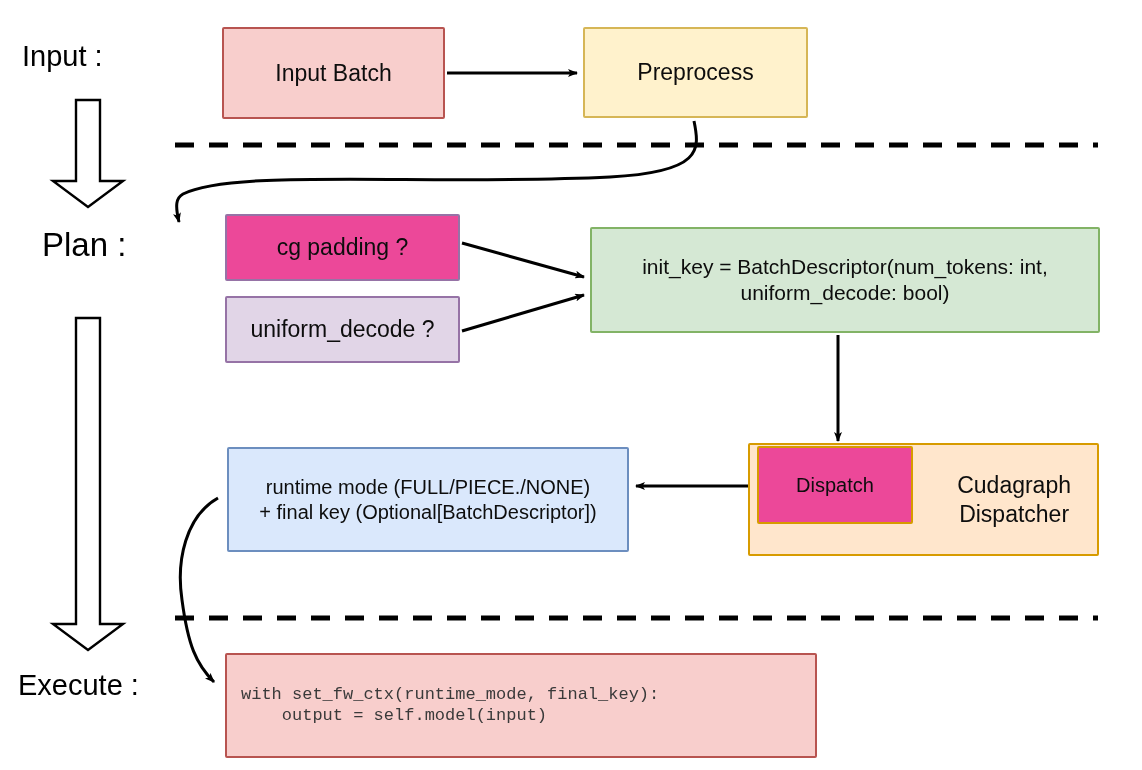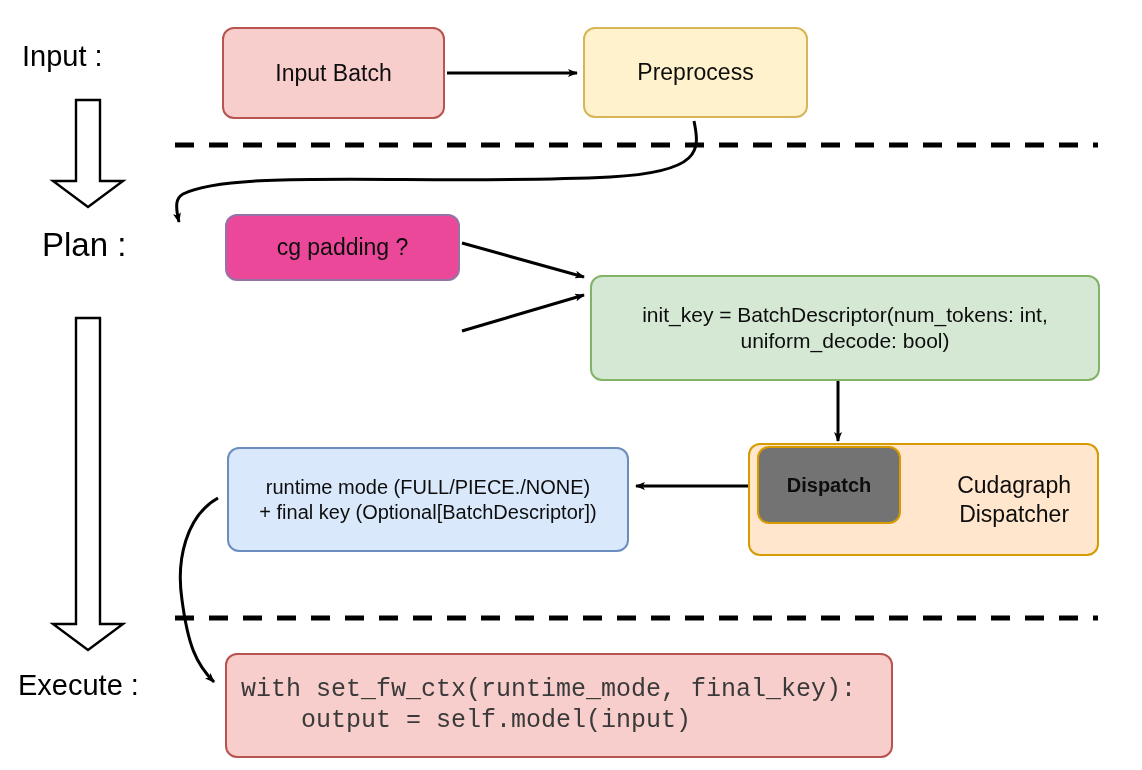--- a/index.html
+++ b/index.html
@@ -21,21 +21,21 @@
     position: absolute;
     left: 0;
     top: 0;
     width: 1142px;
     height: 770px;
     pointer-events: none;
   }
   .node {
     position: absolute;
     box-sizing: border-box;
-    border-radius: 12px;
+    border-radius: 2px;
     border-width: 2px;
     border-style: solid;
     display: flex;
     align-items: center;
     justify-content: center;
     text-align: center;
     font-family: "Liberation Sans", sans-serif;
     color: #0d0d0d;
     line-height: 1.22;
     white-space: pre-line;
@@ -57,30 +57,30 @@
   }
   .n-input-batch { left: 222px; top: 27px; width: 223px; height: 92px;
     background: #f8cecc; border-color: #b85450; font-size: 23px; }
   .n-preprocess  { left: 583px; top: 27px; width: 225px; height: 91px;
     background: #fff2cc; border-color: #d6b656; font-size: 23px; }
   .n-cg-padding  { left: 225px; top: 214px; width: 235px; height: 67px;
     background: #ec4899; border-color: #9673a6; font-size: 23px; }
   .n-uniform-dec { left: 225px; top: 296px; width: 235px; height: 67px;
     background: #e1d5e7; border-color: #9673a6; font-size: 23px; }
   .n-init-key    { left: 590px; top: 227px; width: 510px; height: 106px;
-    background: #d5e8d4; border-color: #82b366; font-size: 21px; margin-top: 48px; }
+    background: #d5e8d4; border-color: #82b366; font-size: 21px; }
   .n-runtime     { left: 227px; top: 447px; width: 402px; height: 105px;
     background: #dae8fc; border-color: #6c8ebf; font-size: 20px; }
   .n-cudagraph   { left: 748px; top: 443px; width: 351px; height: 113px;
     background: #ffe6cc; border-color: #d79b00; font-size: 23px;
     justify-content: flex-end; padding-right: 26px; }
-  .n-dispatch    { left: 757px; top: 446px; width: 144px; height: 78px;
-    background: #737373; border-color: #d79b00; font-size: 20px; font-weight: bold; }
-  .n-code        { left: 225px; top: 653px; width: 668px; height: 105px;
-    background: #f8cecc; border-color: #b85450; font-size: 25px; }
+  .n-dispatch    { left: 757px; top: 446px; width: 156px; height: 78px;
+    background: #ec4899; border-color: #d79b00; font-size: 20px; }
+  .n-code        { left: 225px; top: 653px; width: 592px; height: 105px;
+    background: #f8cecc; border-color: #b85450; font-size: 17px; }
 </style>
 </head>
 <body>
 
 <div id="canvas">
 
   <svg class="layer" viewBox="0 0 1142 770" xmlns="http://www.w3.org/2000/svg">
     <defs>
       <marker id="ah" markerWidth="10" markerHeight="8" refX="9" refY="4" orient="auto" markerUnits="userSpaceOnUse">
         <path d="M0,0 L10,4 L0,8 L2.4,4 Z" fill="#000000"></path>
@@ -113,20 +113,21 @@
   <div class="stage-label" style="left:22px; top:40px; font-size:29px;">Input :</div>
   <div class="stage-label" style="left:42px; top:226px; font-size:33px;">Plan :</div>
   <div class="stage-label" style="left:18px; top:669px; font-size:29px;">Execute :</div>
 
   <div class="node n-input-batch">Input Batch</div>
 
   <div class="node n-preprocess">Preprocess</div>
 
   <div class="node n-cg-padding">cg padding ?</div>
 
+  <div class="node n-uniform-dec">uniform_decode ?</div>
 
   <div class="node n-init-key">init_key = BatchDescriptor(num_tokens: int,
 uniform_decode: bool)</div>
 
   <div class="node n-runtime">runtime mode (FULL/PIECE./NONE)
 + final key (Optional[BatchDescriptor])</div>
 
   <div class="node n-cudagraph">Cudagraph
 Dispatcher</div>
 

